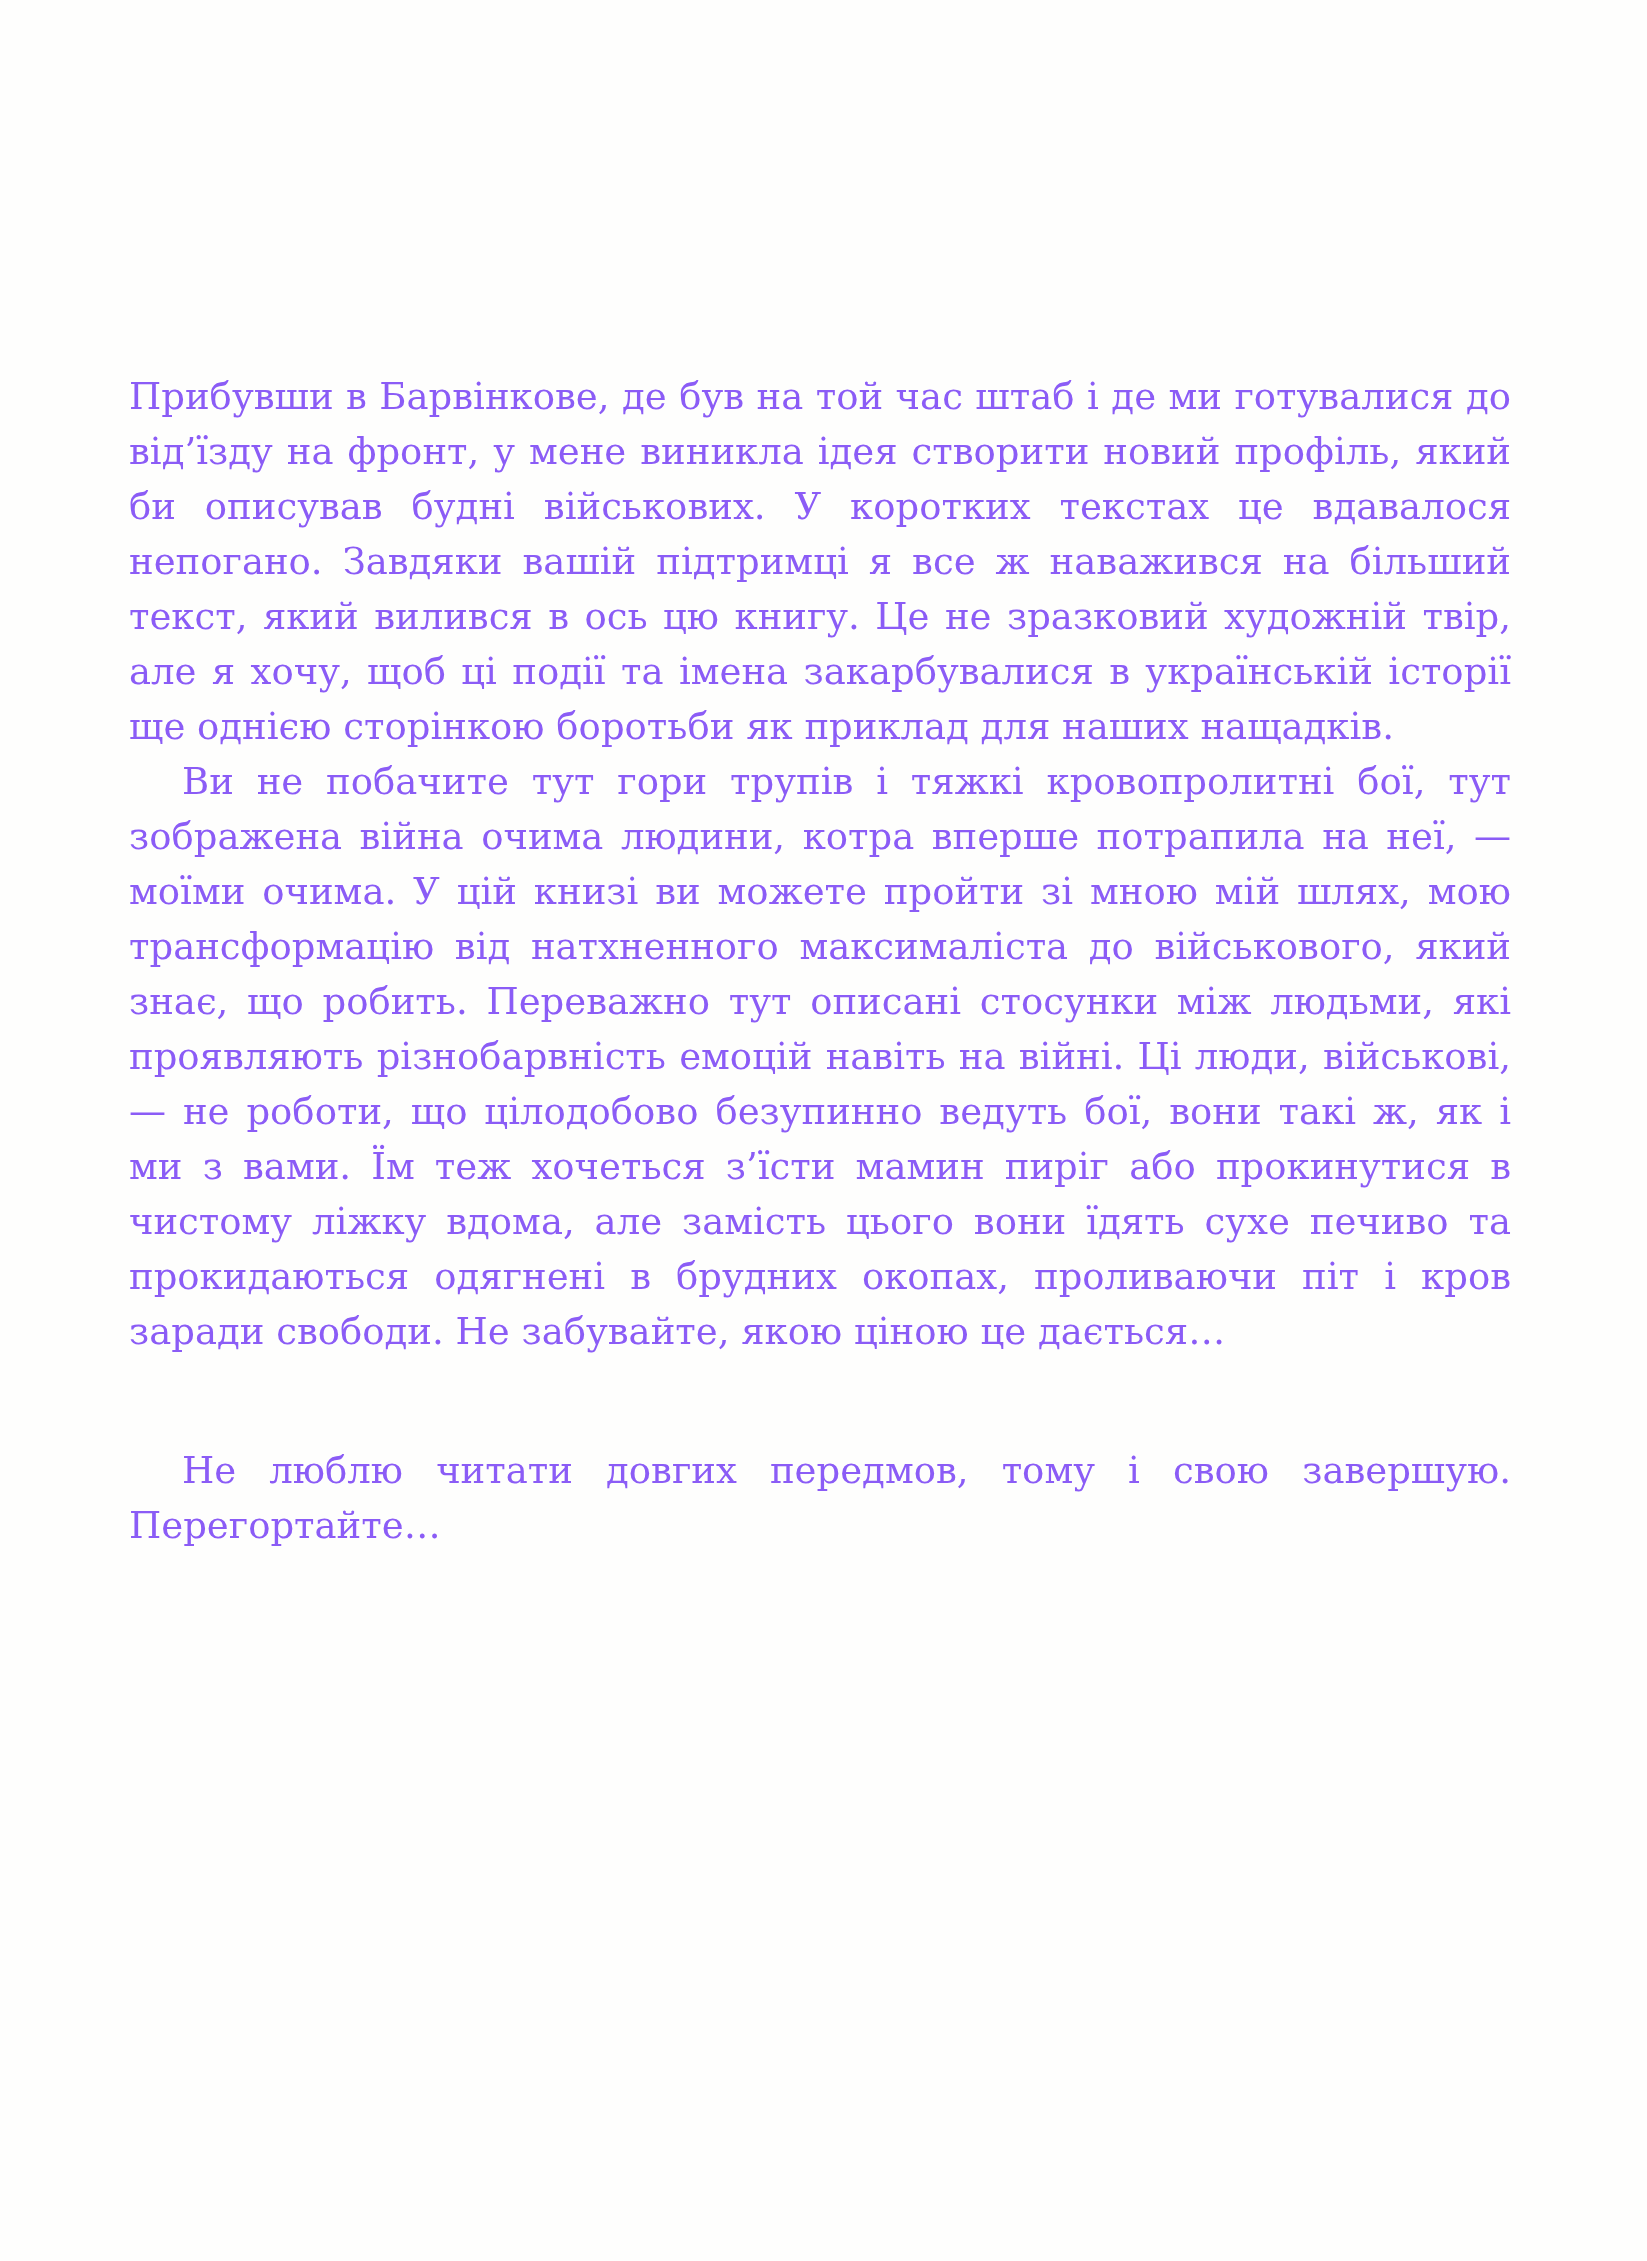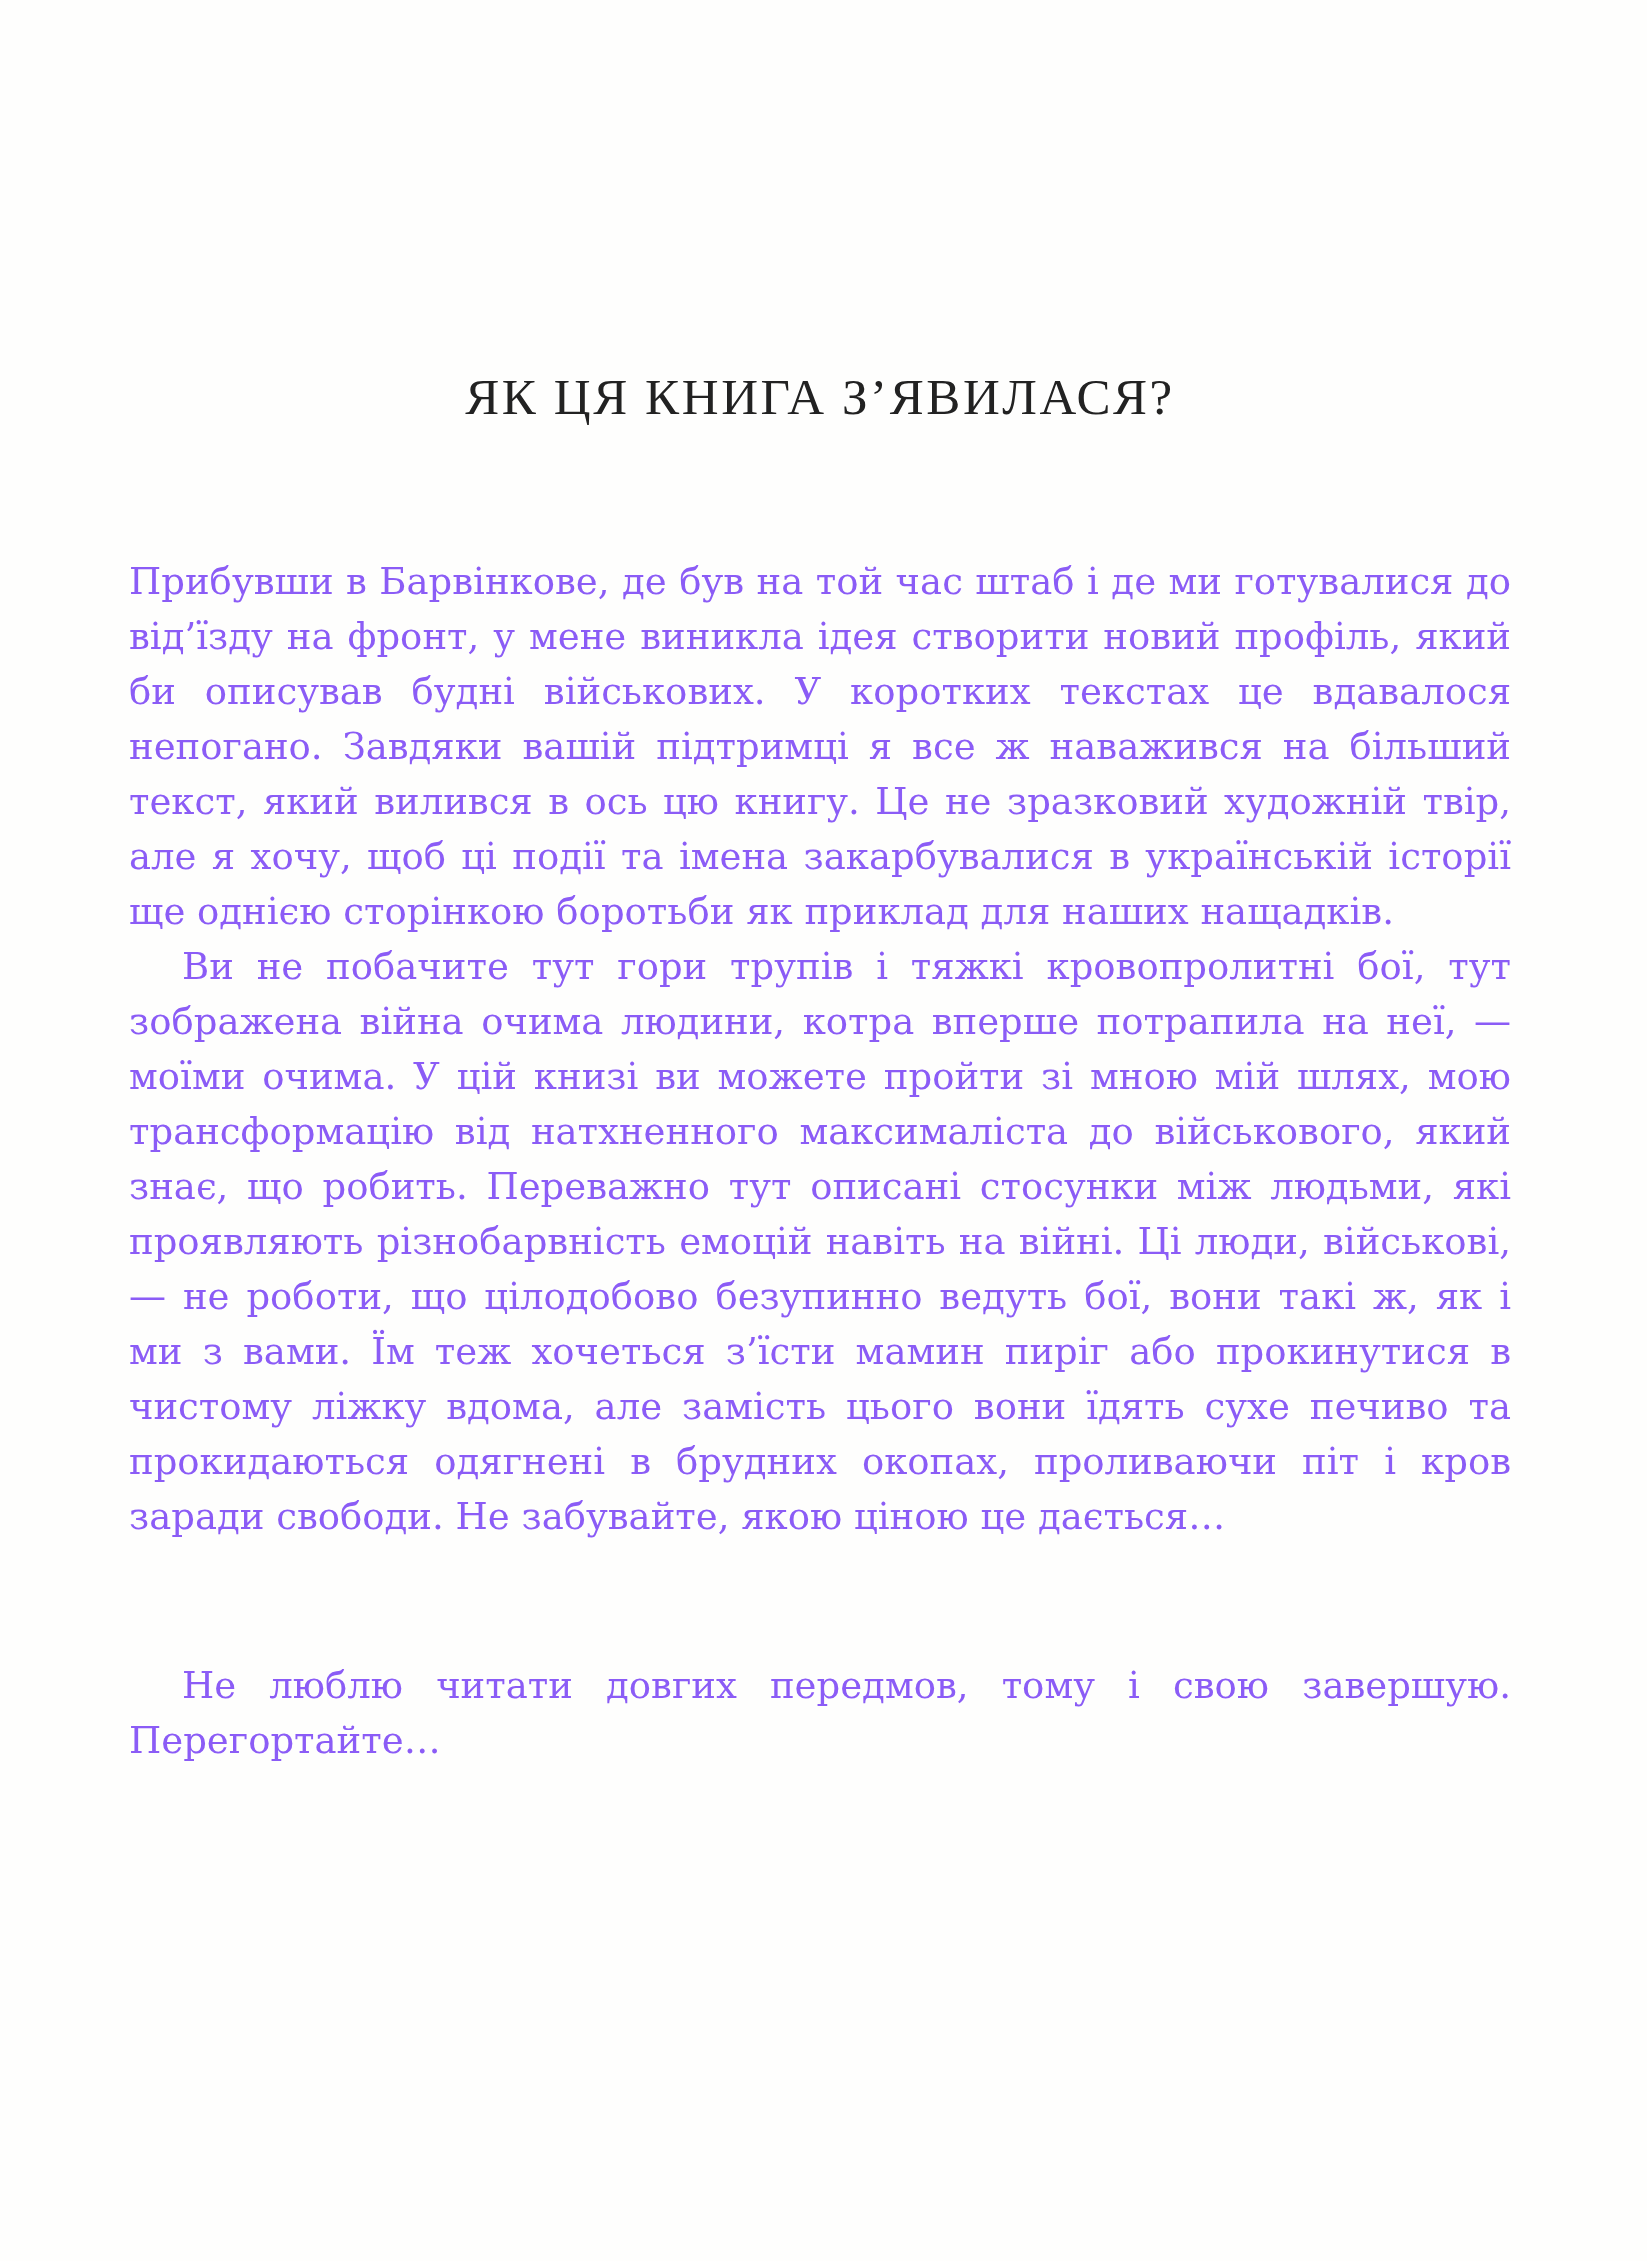--- a/index.html
+++ b/index.html
@@ -47,29 +47,28 @@
     margin: 0;
     font-weight: 500;
     color: #8b5cf6;
     hyphens: auto;
     -webkit-hyphens: auto;
   }
   .body-text p.indented {
     text-indent: 53px;
   }
   .body-text p.final {
-    margin-top: 114px;
+    margin-top: 84px;
   }
 </style>
 </head>
 <body>
 
 <div class="page">
   <div class="content">
-    <h1 class="chapter-title">ЯК ЦЯ КНИГА З’ЯВИЛАСЯ?</h1>
     <div class="body-text">
       <p>Прибувши в Барвінкове, де був на той час штаб і де ми готувалися до від’їзду на фронт, у мене виникла ідея створити новий профіль, який би описував будні військових. У коротких текстах це вдавалося непогано. Завдяки вашій підтримці я все ж наважився на більший текст, який вилився в ось цю книгу. Це не зразковий художній твір, але я хочу, щоб ці події та імена закарбувалися в українській історії ще однією сторінкою боротьби як приклад для наших нащадків.</p>
       <p class="indented">Ви не побачите тут гори трупів і тяжкі кровопролитні бої, тут зображена війна очима людини, котра вперше потрапила на неї, — моїми очима. У цій книзі ви можете пройти зі мною мій шлях, мою трансформацію від натхненного максималіста до військового, який знає, що робить. Переважно тут описані стосунки між людьми, які проявляють різнобарвність емоцій навіть на війні. Ці люди, військові, — не роботи, що цілодобово безупинно ведуть бої, вони такі ж, як і ми з вами. Їм теж хочеться з’їсти мамин пиріг або прокинутися в чистому ліжку вдома, але замість цього вони їдять сухе печиво та прокидаються одягнені в брудних окопах, проливаючи піт і кров заради свободи. Не забувайте, якою ціною це дається…</p>
       <p class="indented final">Не люблю читати довгих передмов, тому і свою завершую. Перегортайте…</p>
     </div>
   </div>
 </div>
 
 
 </body></html>

